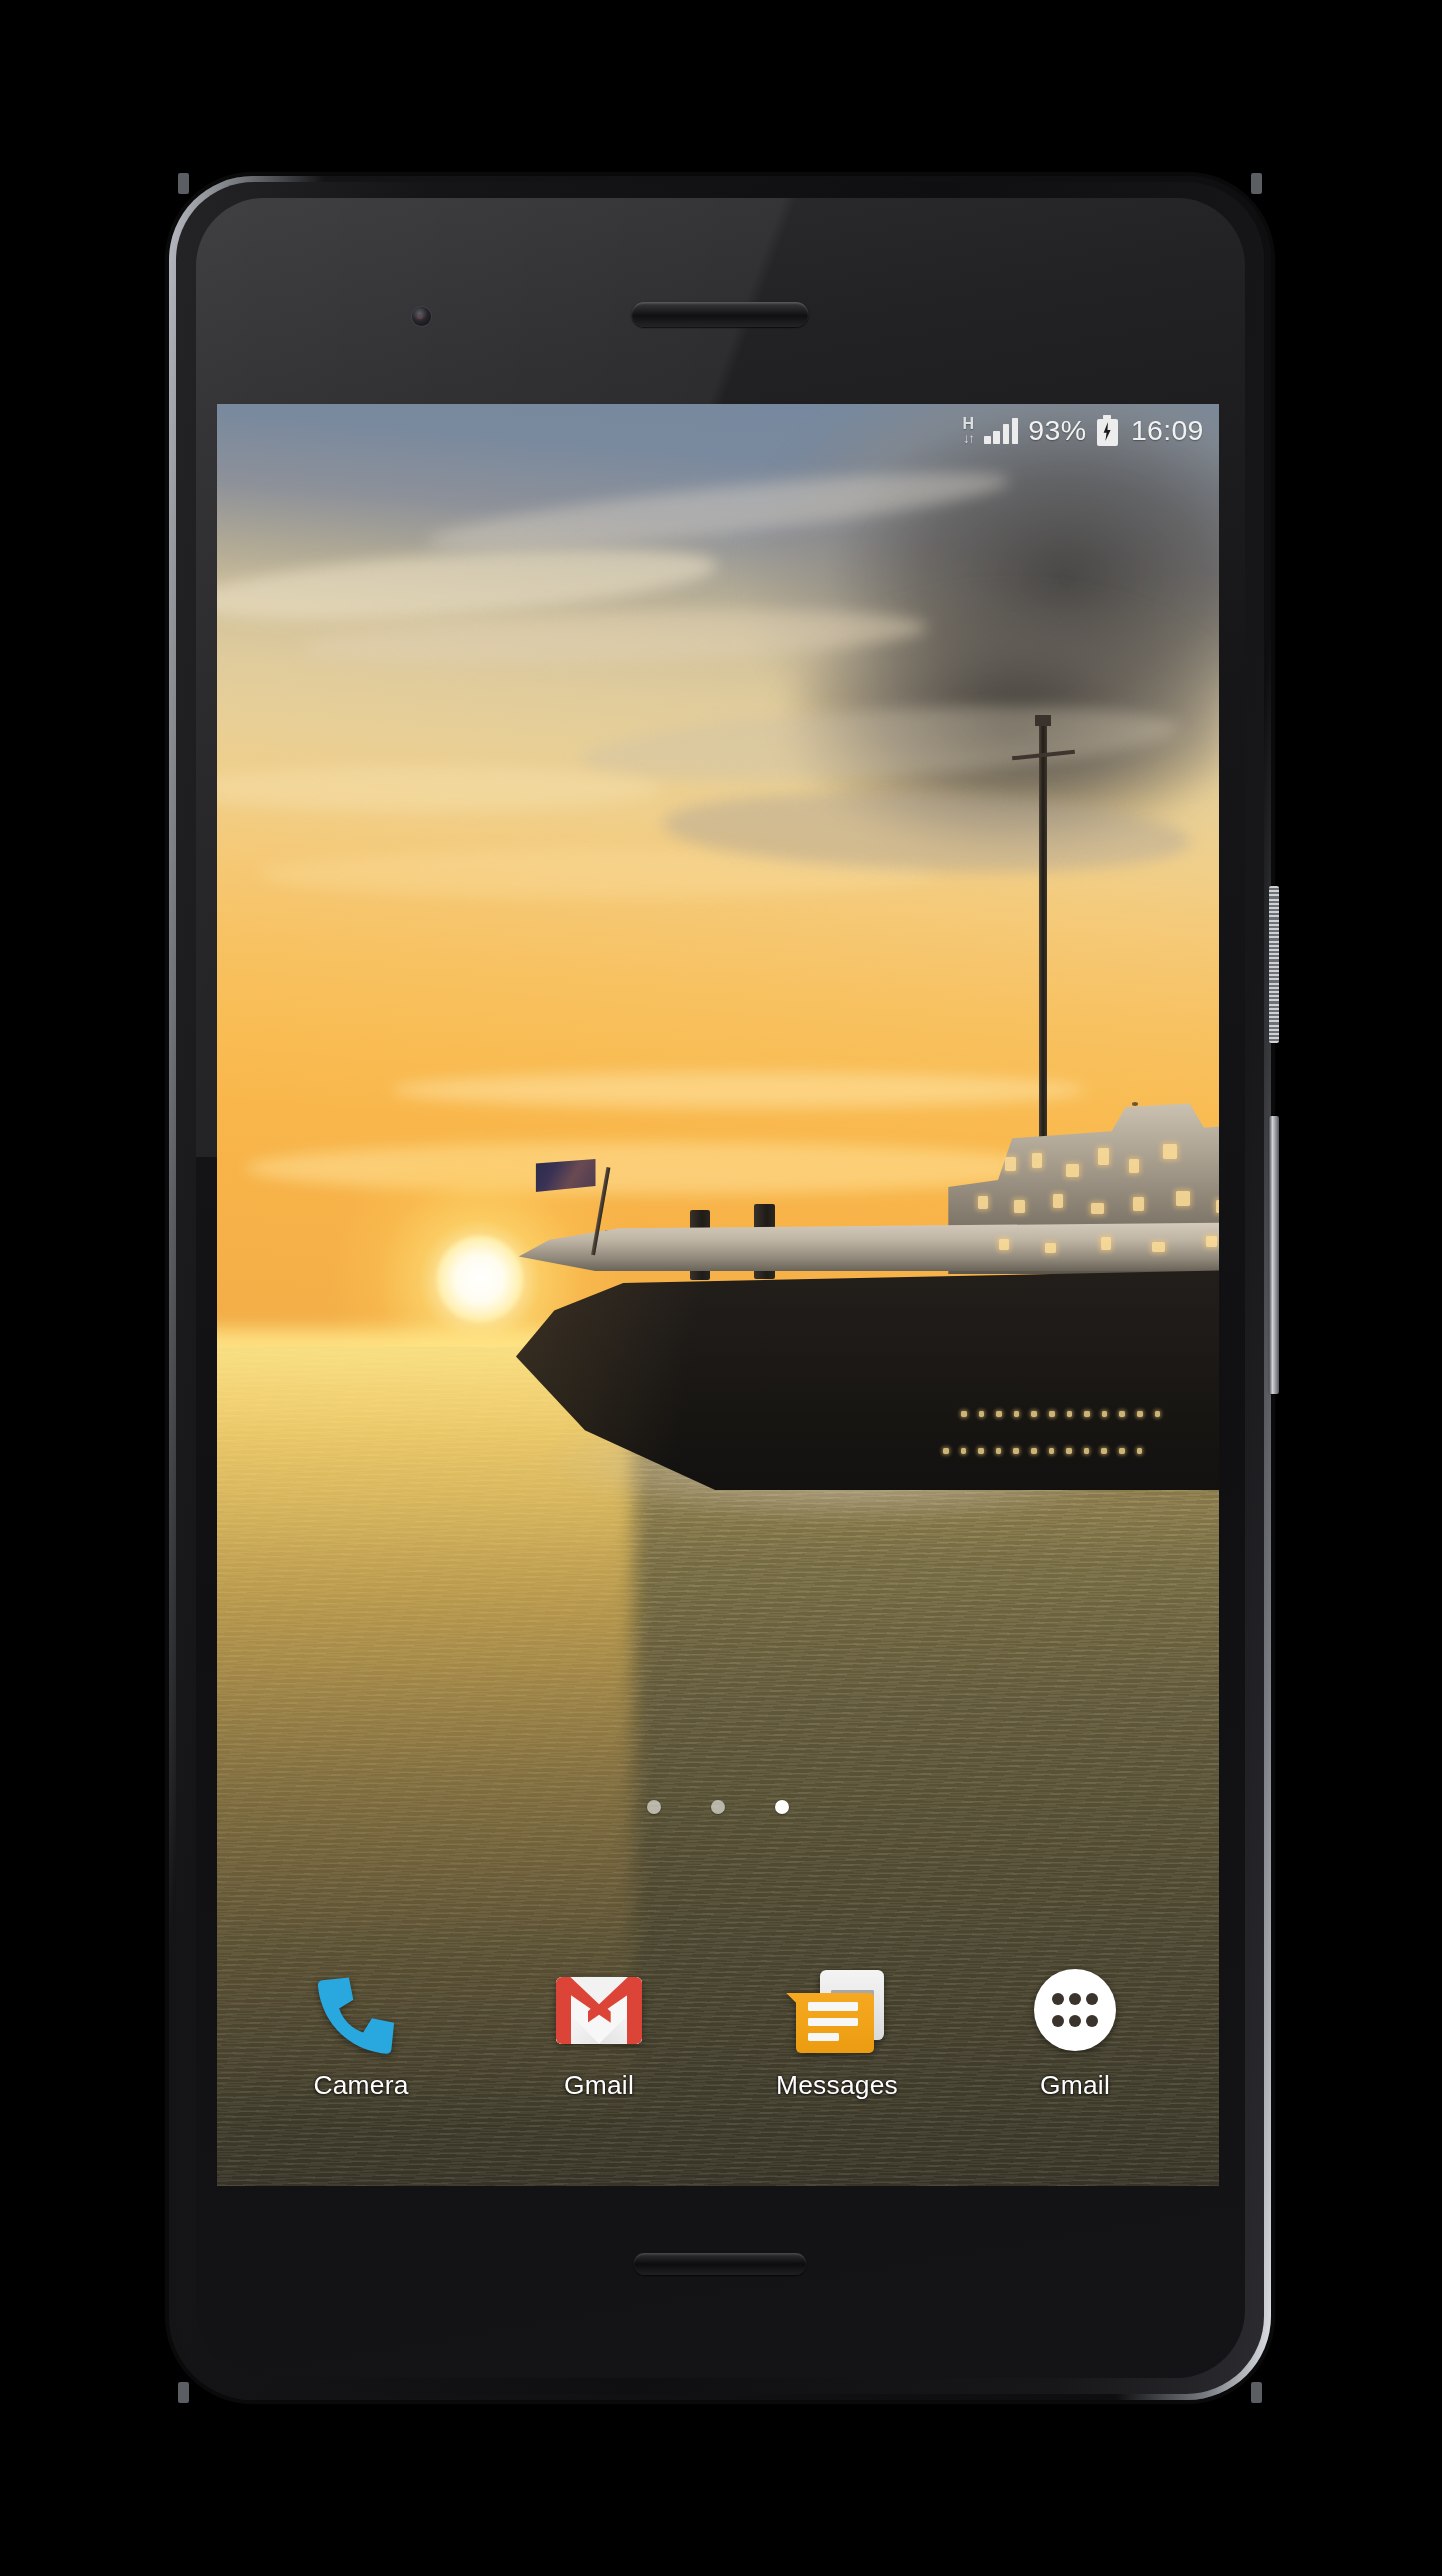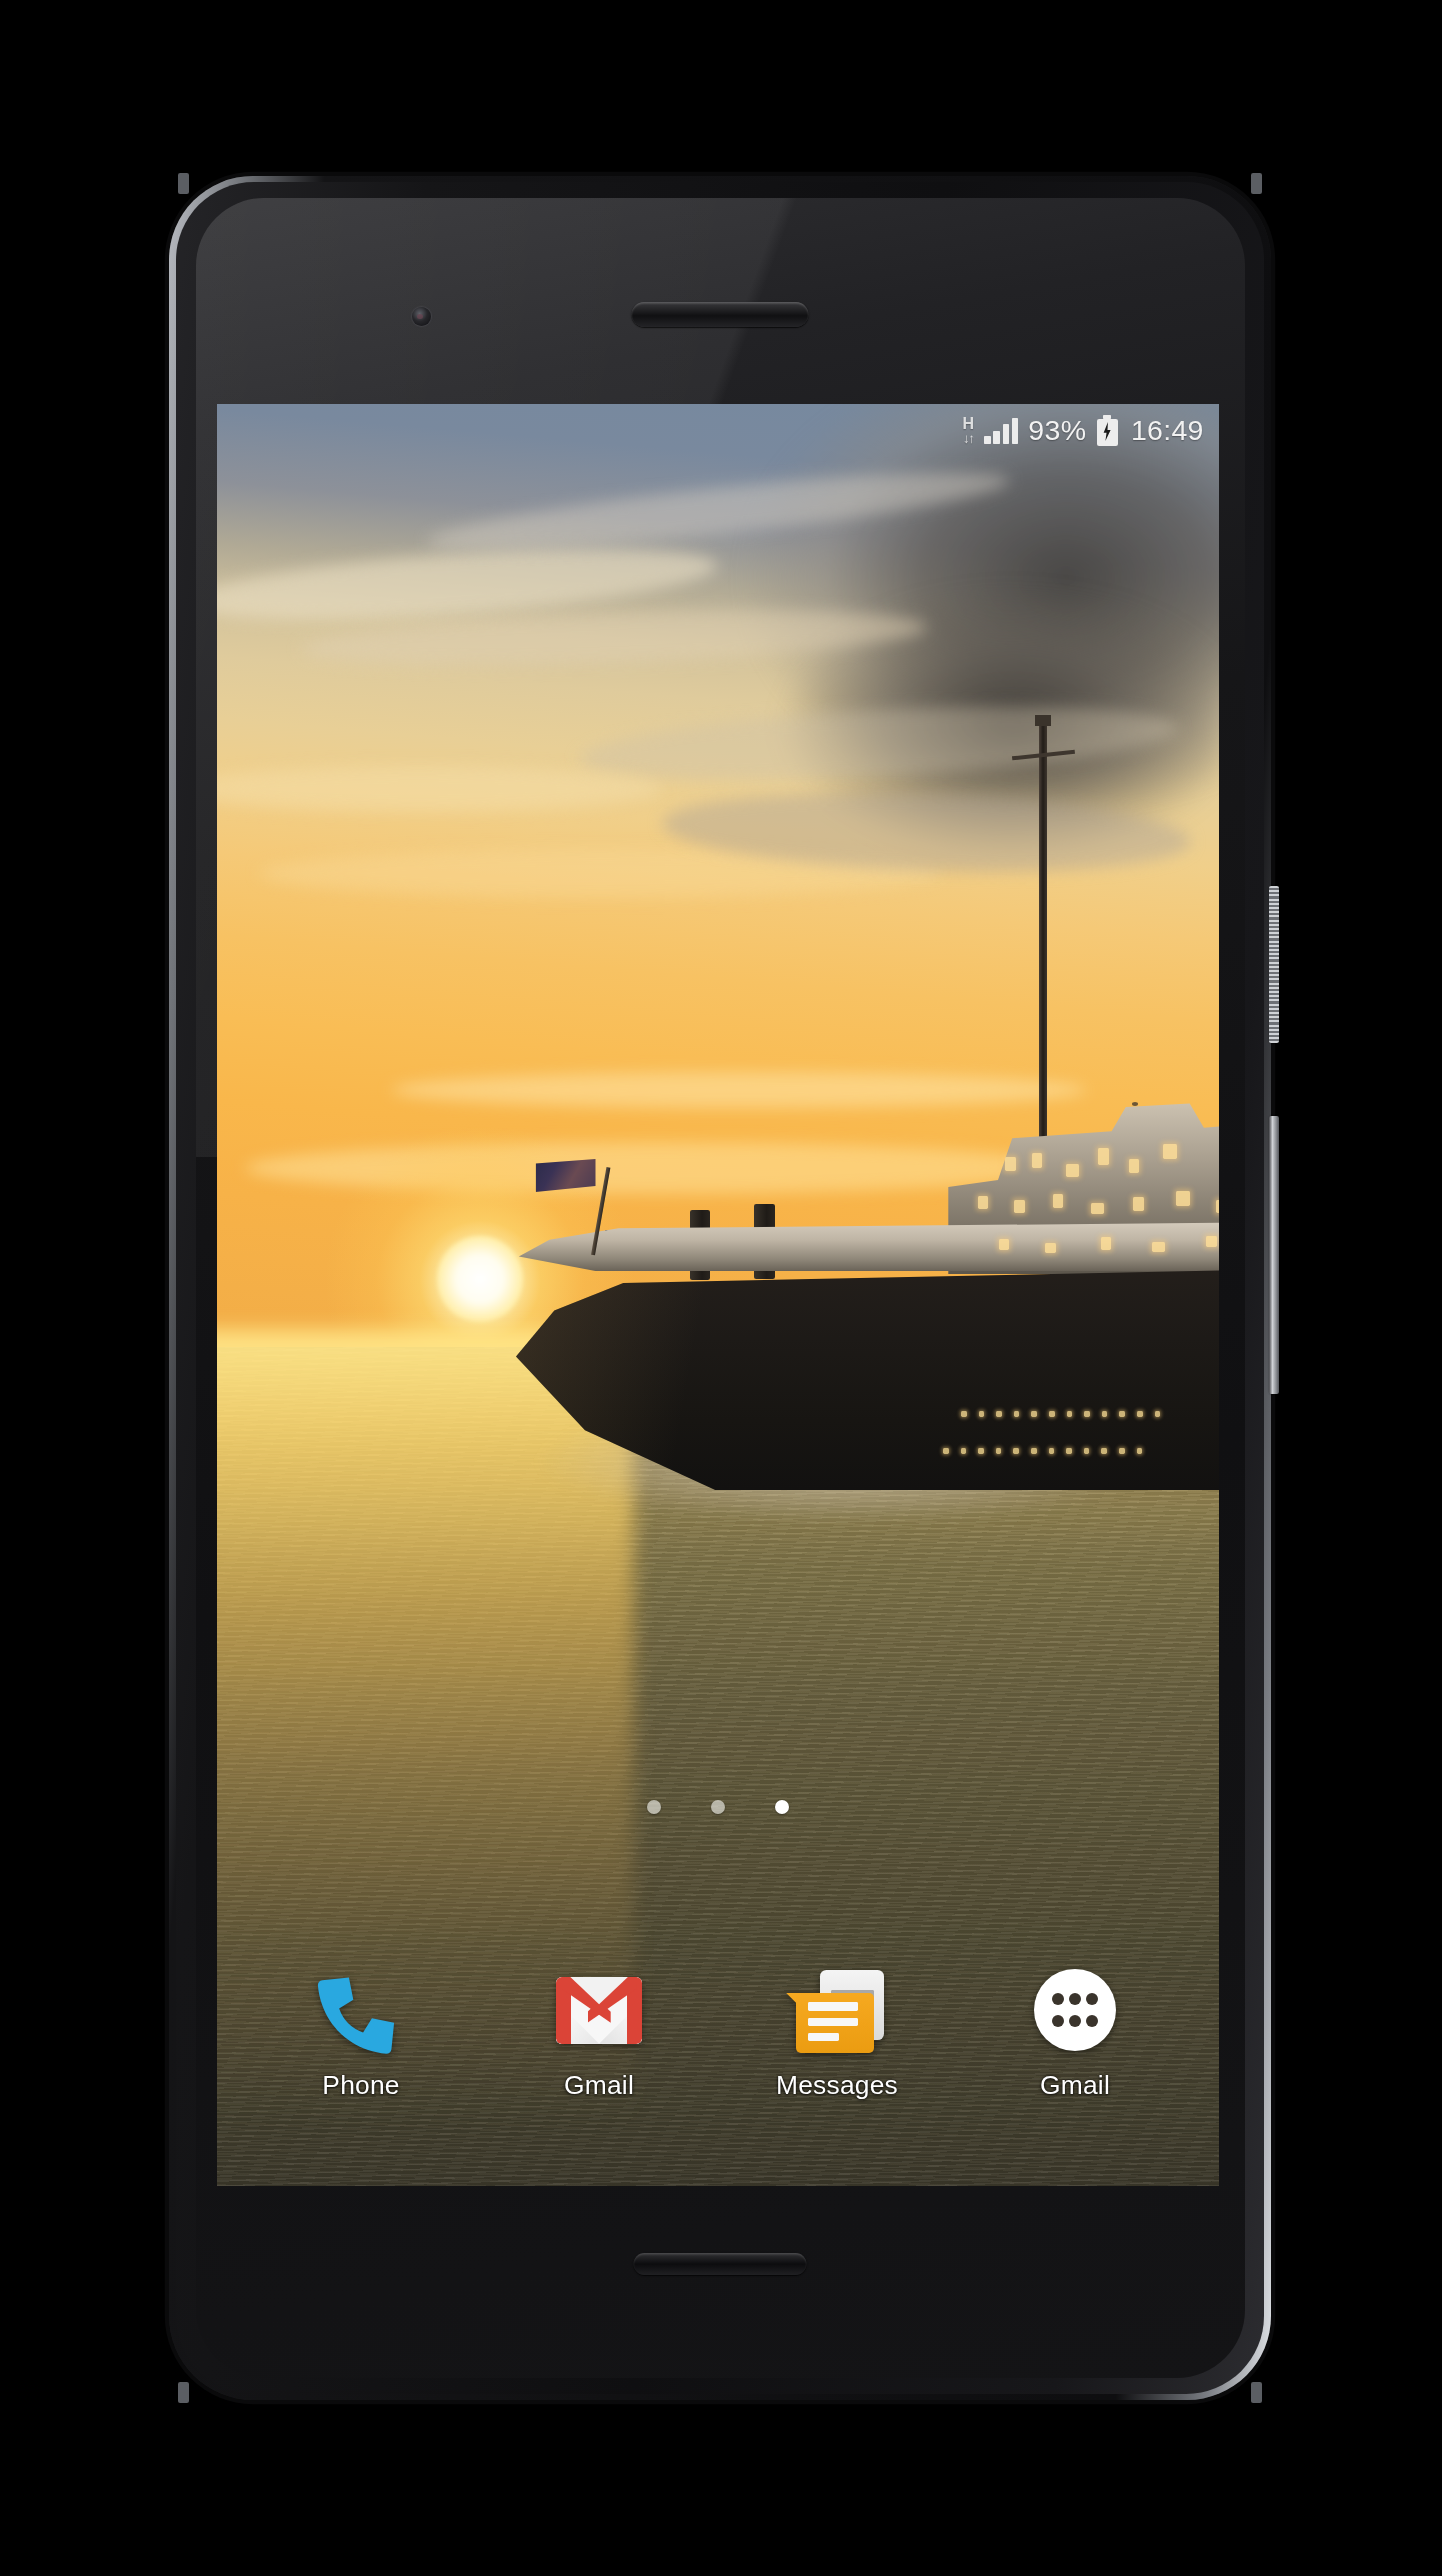--- a/index.html
+++ b/index.html
@@ -480,38 +480,38 @@
     </div>
 
     <div id="battery-percent">93%</div>
 
     <div id="battery-icon">
       <span class="cap"></span>
         <span class="shell"></span>
         <span class="bolt"></span>
     </div>
 
-    <div id="status-clock">16:49</div>
+    <div id="status-clock">16:09</div>
   </div>
 
   <div id="page-indicator">
     <span class="dot"></span>
     <span class="dot"></span>
     <span class="dot active"></span>
   </div>
 
   <div id="dock">
 
     <div class="dock-item">
       <div class="icon-wrap">
         <svg id="phone-icon" viewBox="0 0 100 100" aria-hidden="true">
           <path d="M6 16 L36 13 L41 38 L25 48 A44 44 0 0 0 52 75 L62 59 L87 64 L84 94 A6 6 0 0 1 78 99 C36 95 5 64 1 22 A6 6 0 0 1 6 16 Z" fill="#29a8e0" transform="rotate(0)"></path>
         </svg>
       </div>
-      <div class="dock-label">Phone</div>
+      <div class="dock-label">Camera</div>
     </div>
 
     <div class="dock-item">
       <div class="icon-wrap">
         <div id="gmail-icon">
           <div id="gmail-fold-l"></div>
           <div id="gmail-fold-r"></div>
           <div id="gmail-left"></div>
           <div id="gmail-right"></div>
           <div id="gmail-v-left"></div>

